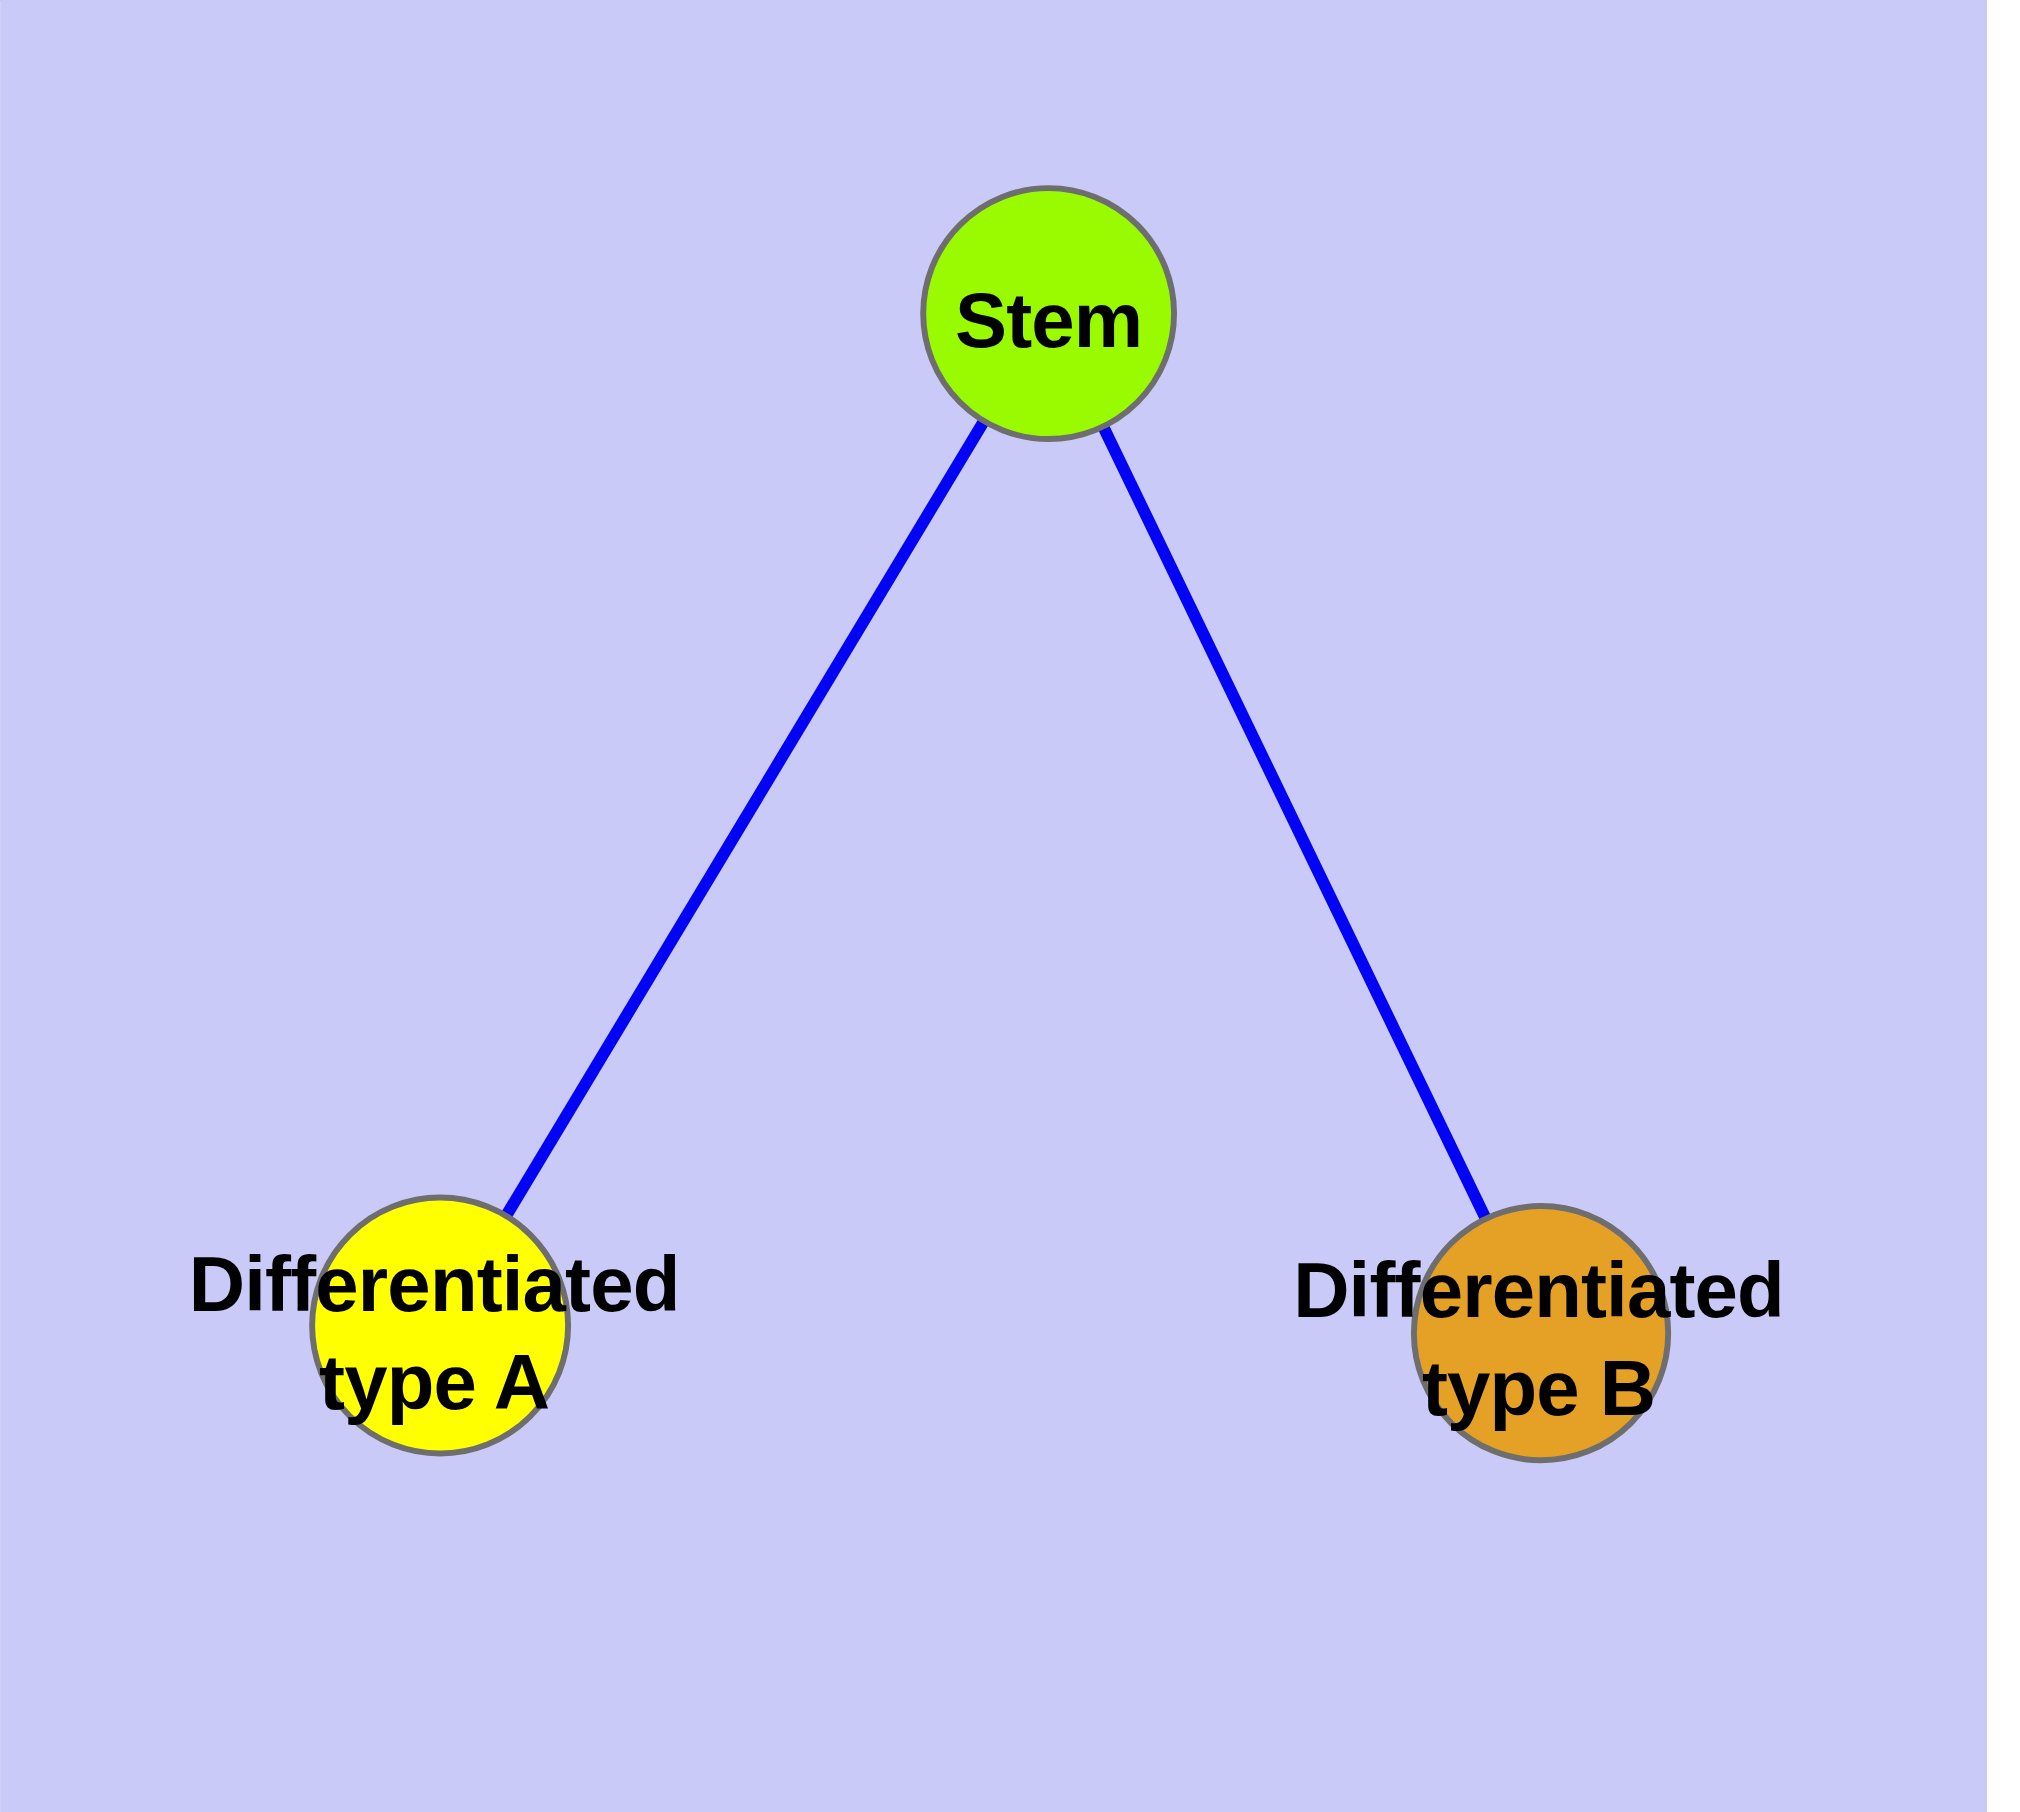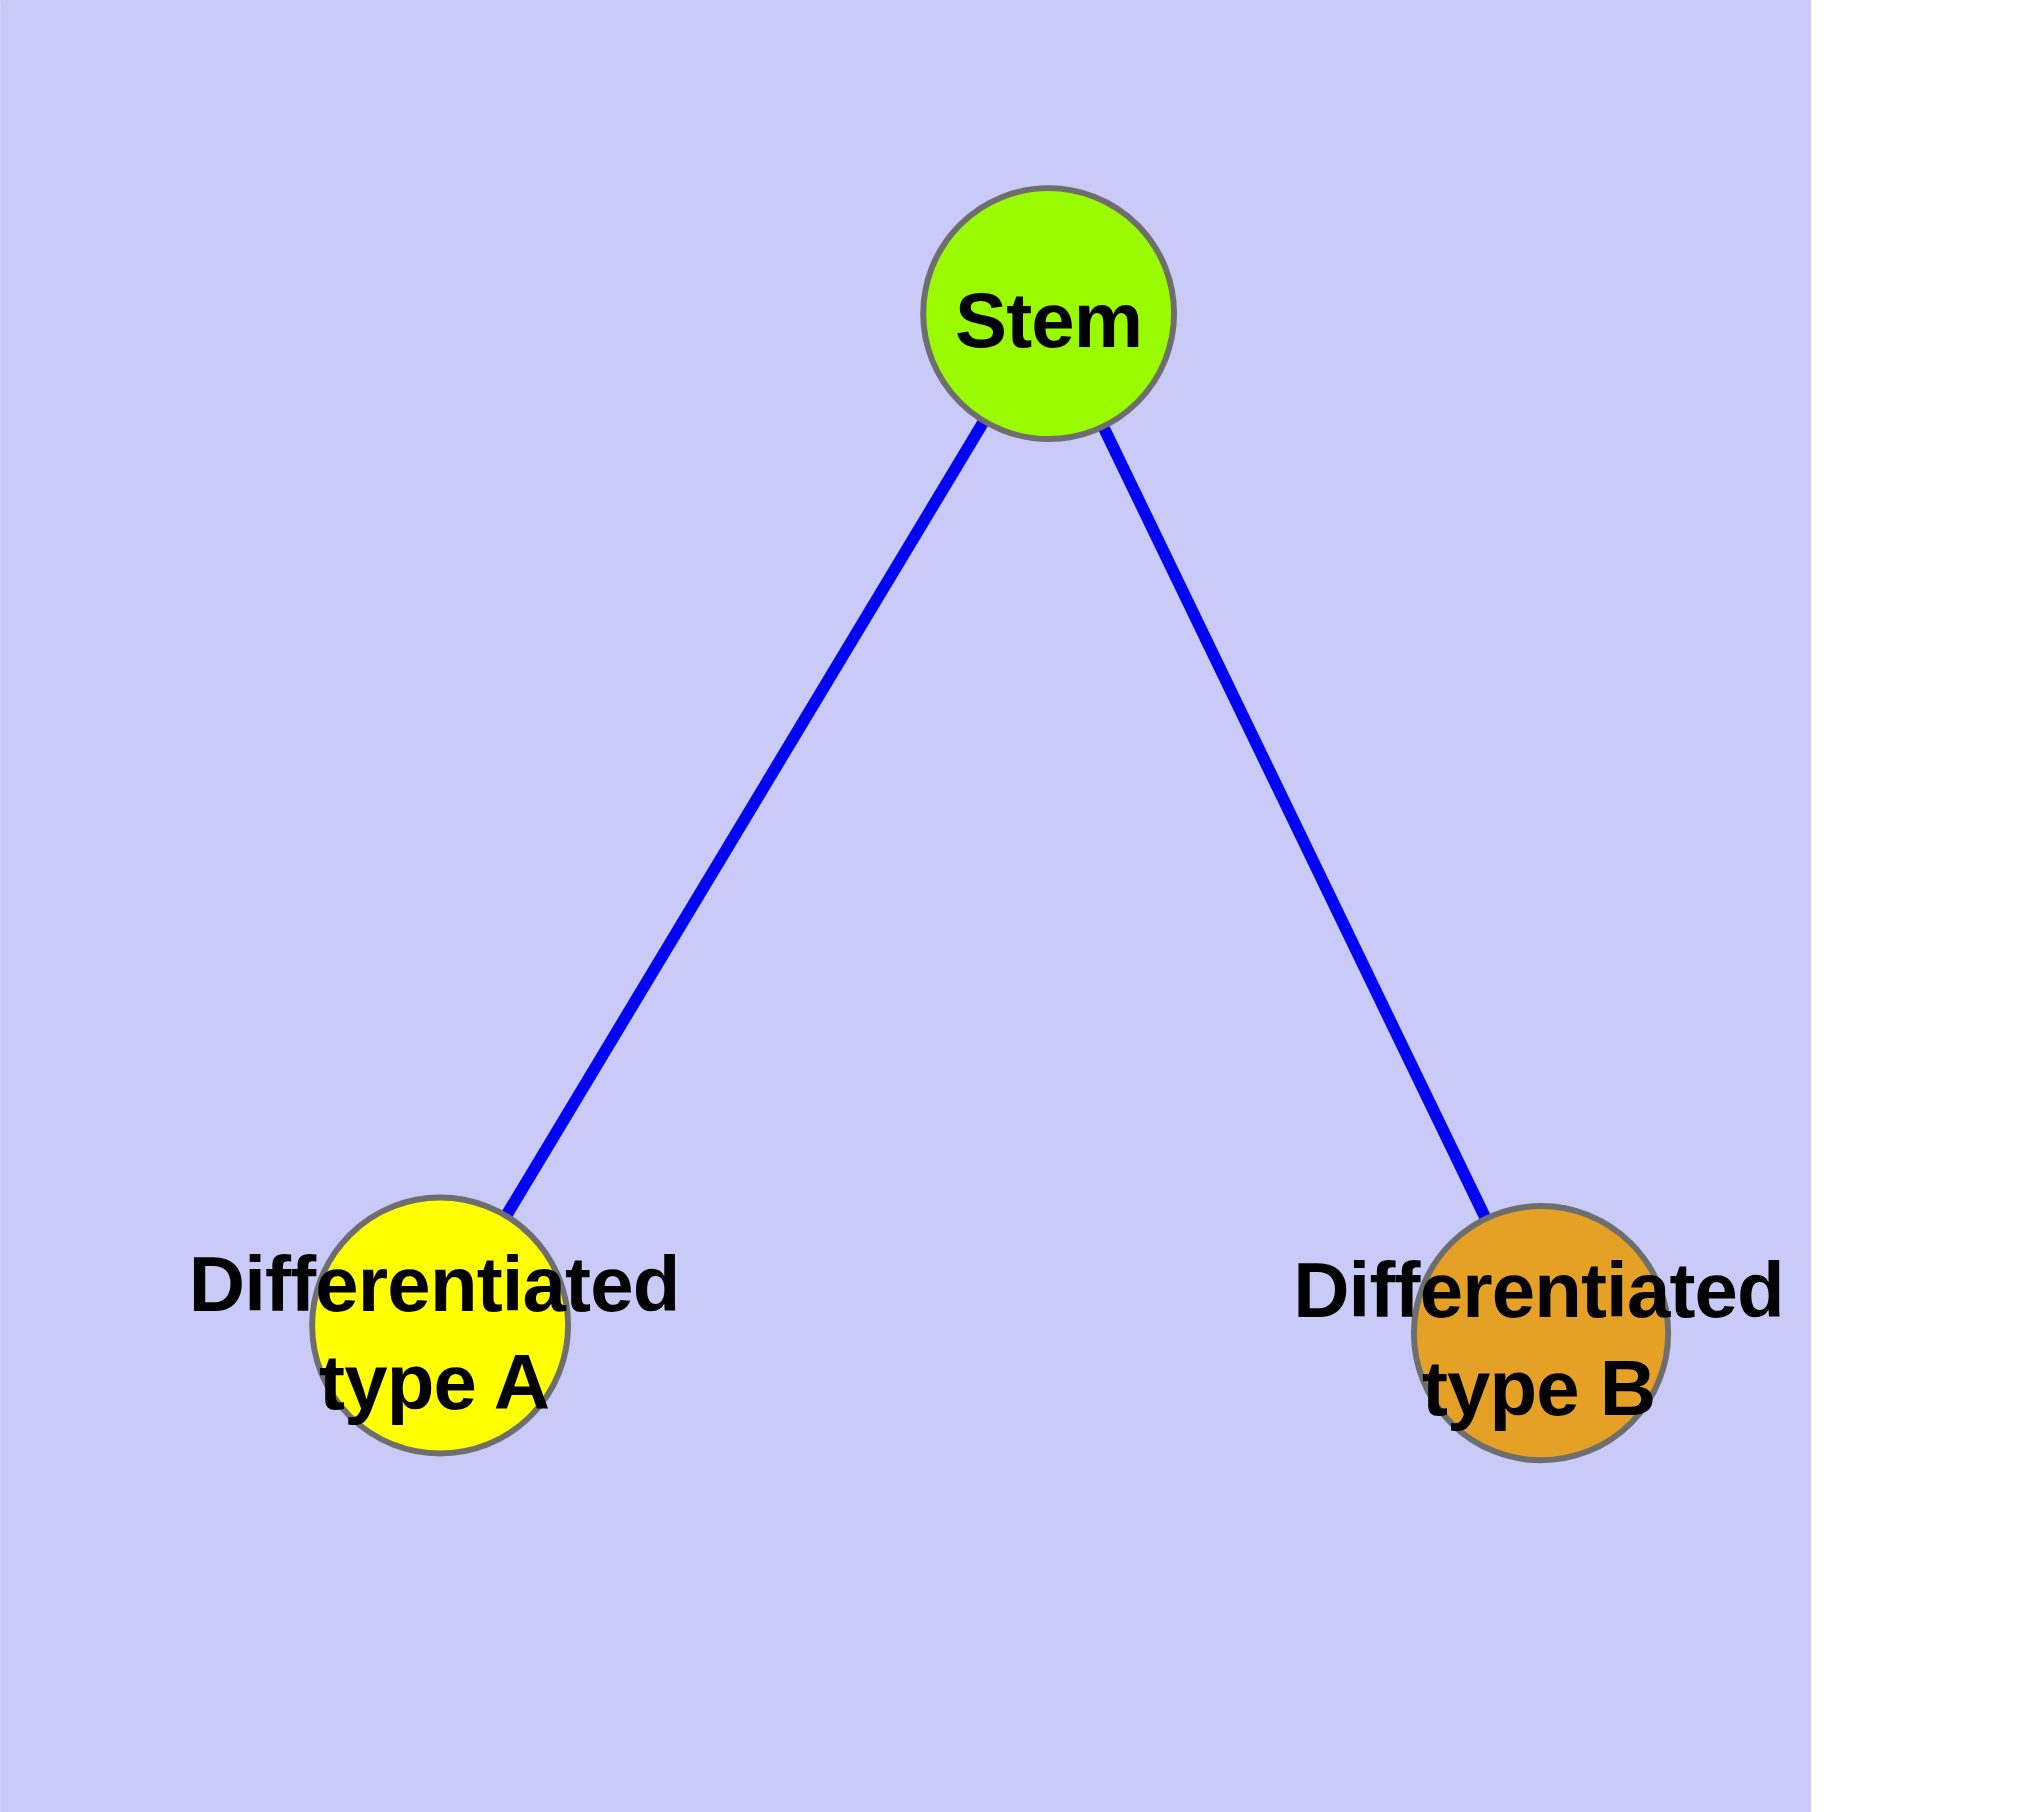--- a/index.html
+++ b/index.html
@@ -2,21 +2,21 @@
 <html style="font-size:13.6px"><head>
 <meta charset="utf-8">
 <style>
   html, body {
     margin: 0;
     padding: 0;
     background: #ffffff;
   }
   .canvas-frame {
     position: relative;
-    width: 1811px;
+    width: 1987px;
     height: 1812px;
     overflow: hidden;
     
     box-shadow: inset 0 0.8px 0 #a9a9bc, inset 0 0 0 4.2px #e9e9fb;
     font-family: "Liberation Sans", sans-serif;
   }
   svg.graph {
     display: block;
     width: 2021px;
     height: 1812px;

